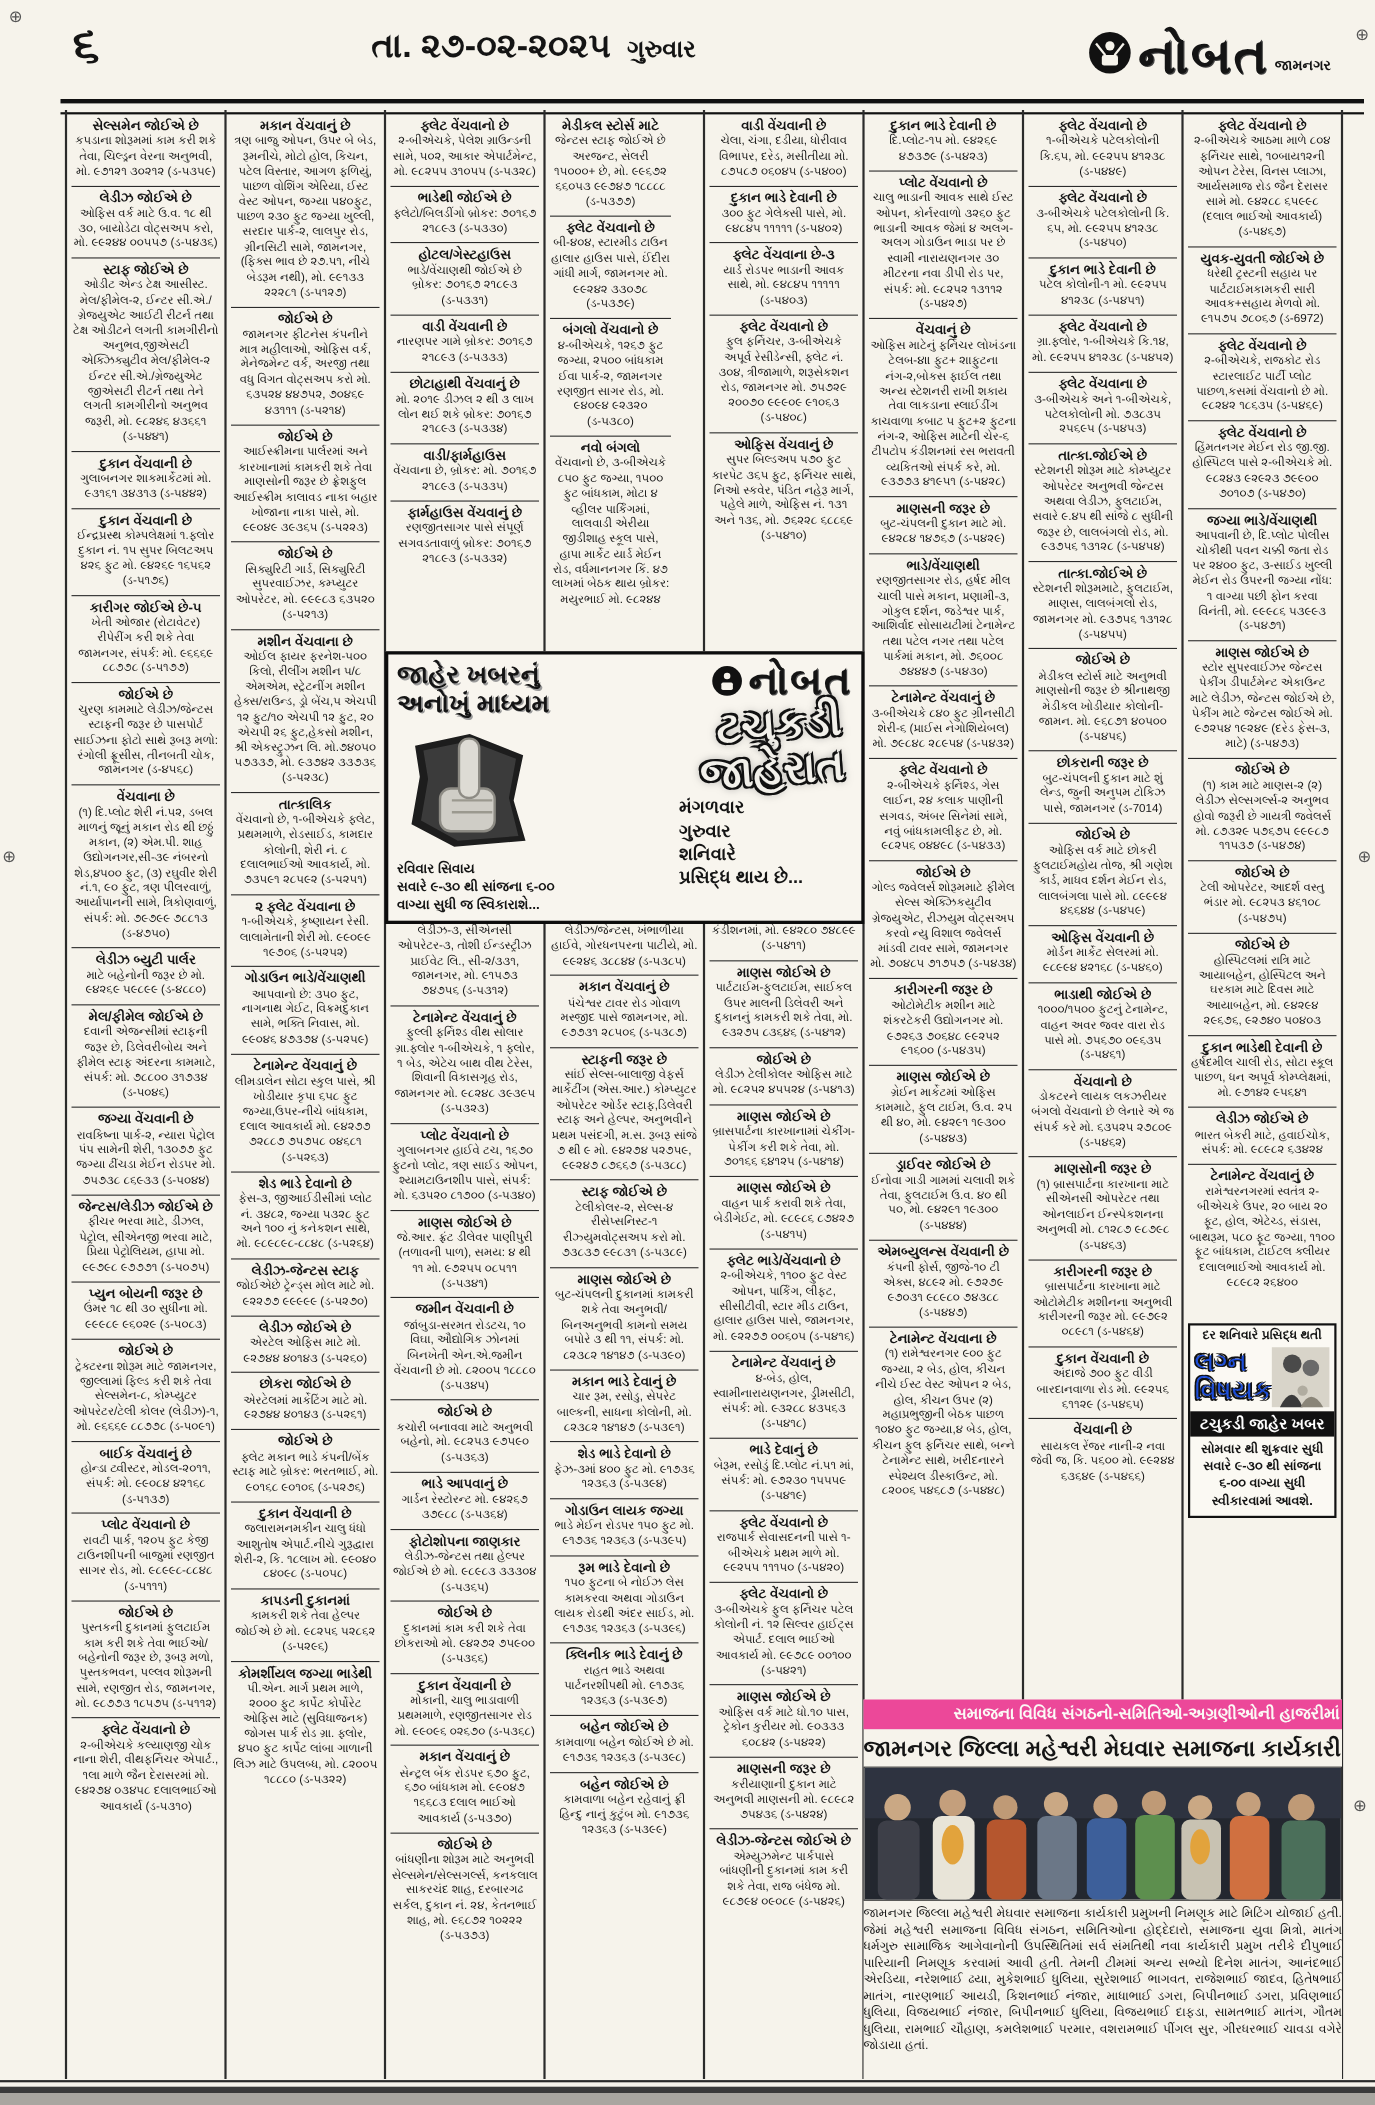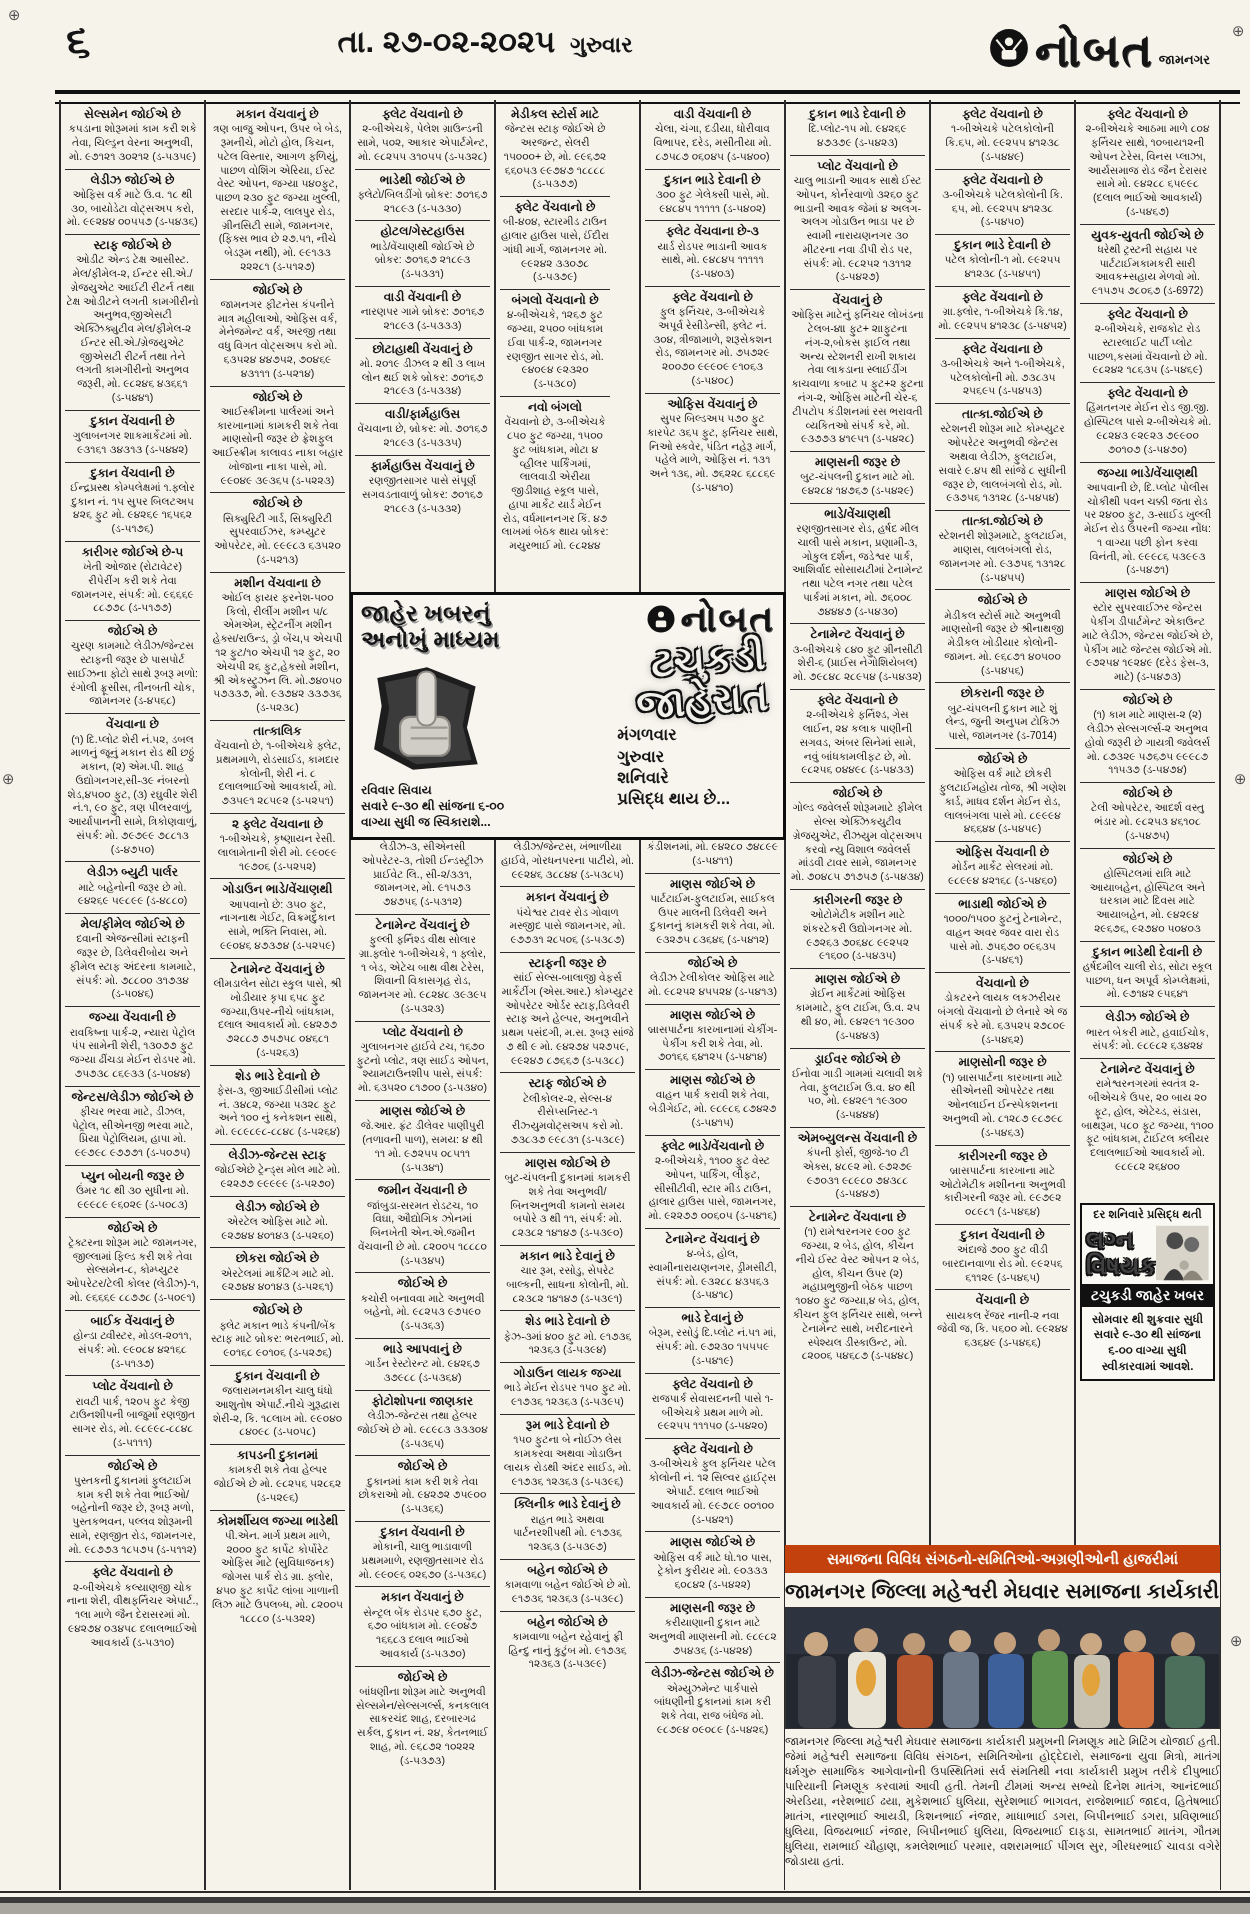--- a/index.html
+++ b/index.html
@@ -35,27 +35,27 @@
   .promo-logo{display:flex;align-items:center;gap:4px;}
   .promo-logo-text{font-size:36px;font-weight:900;letter-spacing:2px;line-height:1;text-shadow:1px 1px 0 #555;}
   .promo-big{font-size:39px;font-weight:900;line-height:1.04;color:#f2f0ea;text-align:right;
              transform:rotate(-4deg);margin:3px 8px 3px 0;
              text-shadow:-2px -2px 0 #111,2px -2px 0 #111,-2px 2px 0 #111,2px 2px 0 #111,0 0 9px #777;}
   .promo-days{font-size:16.5px;font-weight:800;line-height:1.3;text-align:left;align-self:flex-start;margin-left:70px;}
   
   .wed{border:2.5px solid #111;margin-top:24px;background:#fbf9f3;text-align:center;}
   .wed-head{font-size:11.3px;font-weight:800;padding:3px 1px 1px;white-space:nowrap;overflow:hidden;}
   .wed-mid{display:flex;align-items:center;justify-content:space-between;padding:2px 4px;}
-  .wed-big{font-size:24px;font-weight:700;line-height:1.08;text-align:left;color:#404040;
+  .wed-big{font-size:24px;font-weight:400;line-height:1.08;text-align:left;color:#1d4ed8;
            text-shadow:-1.5px -1.5px 0 #111,1.5px -1.5px 0 #111,-1.5px 1.5px 0 #111,1.5px 1.5px 0 #111;}
   .wed-band{background:#111;color:#fff;font-size:14px;font-weight:800;padding:3px 0;white-space:nowrap;overflow:hidden;}
   .wed-note{font-size:11.6px;font-weight:700;padding:4px 3px 6px;line-height:1.35;}
   
   .photo-sec{position:absolute;left:785px;top:1545px;width:435px;height:345px;z-index:5;background:#f6f3eb;box-sizing:border-box;}
-  .photo-banner{background:#c2410c;color:#fbfaf6;font-weight:800;font-size:15px;text-align:center;
+  .photo-banner{background:#ec4899;color:#fbfaf6;font-weight:800;font-size:15px;text-align:right;
                 padding:5px 2px;white-space:nowrap;overflow:hidden;}
   .photo-headline{font-size:20.5px;font-weight:900;text-align:center;padding:6px 0 4px;white-space:nowrap;overflow:hidden;}
   .photo-img{display:block;border:1px solid #333;}
   .photo-caption{font-size:11.3px;line-height:1.33;text-align:justify;padding-top:5px;font-weight:500;}
   
   .bottom-line{position:absolute;left:0;right:0;top:1891px;height:2px;background:#2a2a2a;}
   .bottom-band{position:absolute;left:0;right:0;top:1897px;height:17px;
                background:linear-gradient(#3a3a3a 0 35%,#a9a6a0 35% 100%);}
   .crop{position:absolute;color:#555;font-size:15px;z-index:8;}
 </style>

